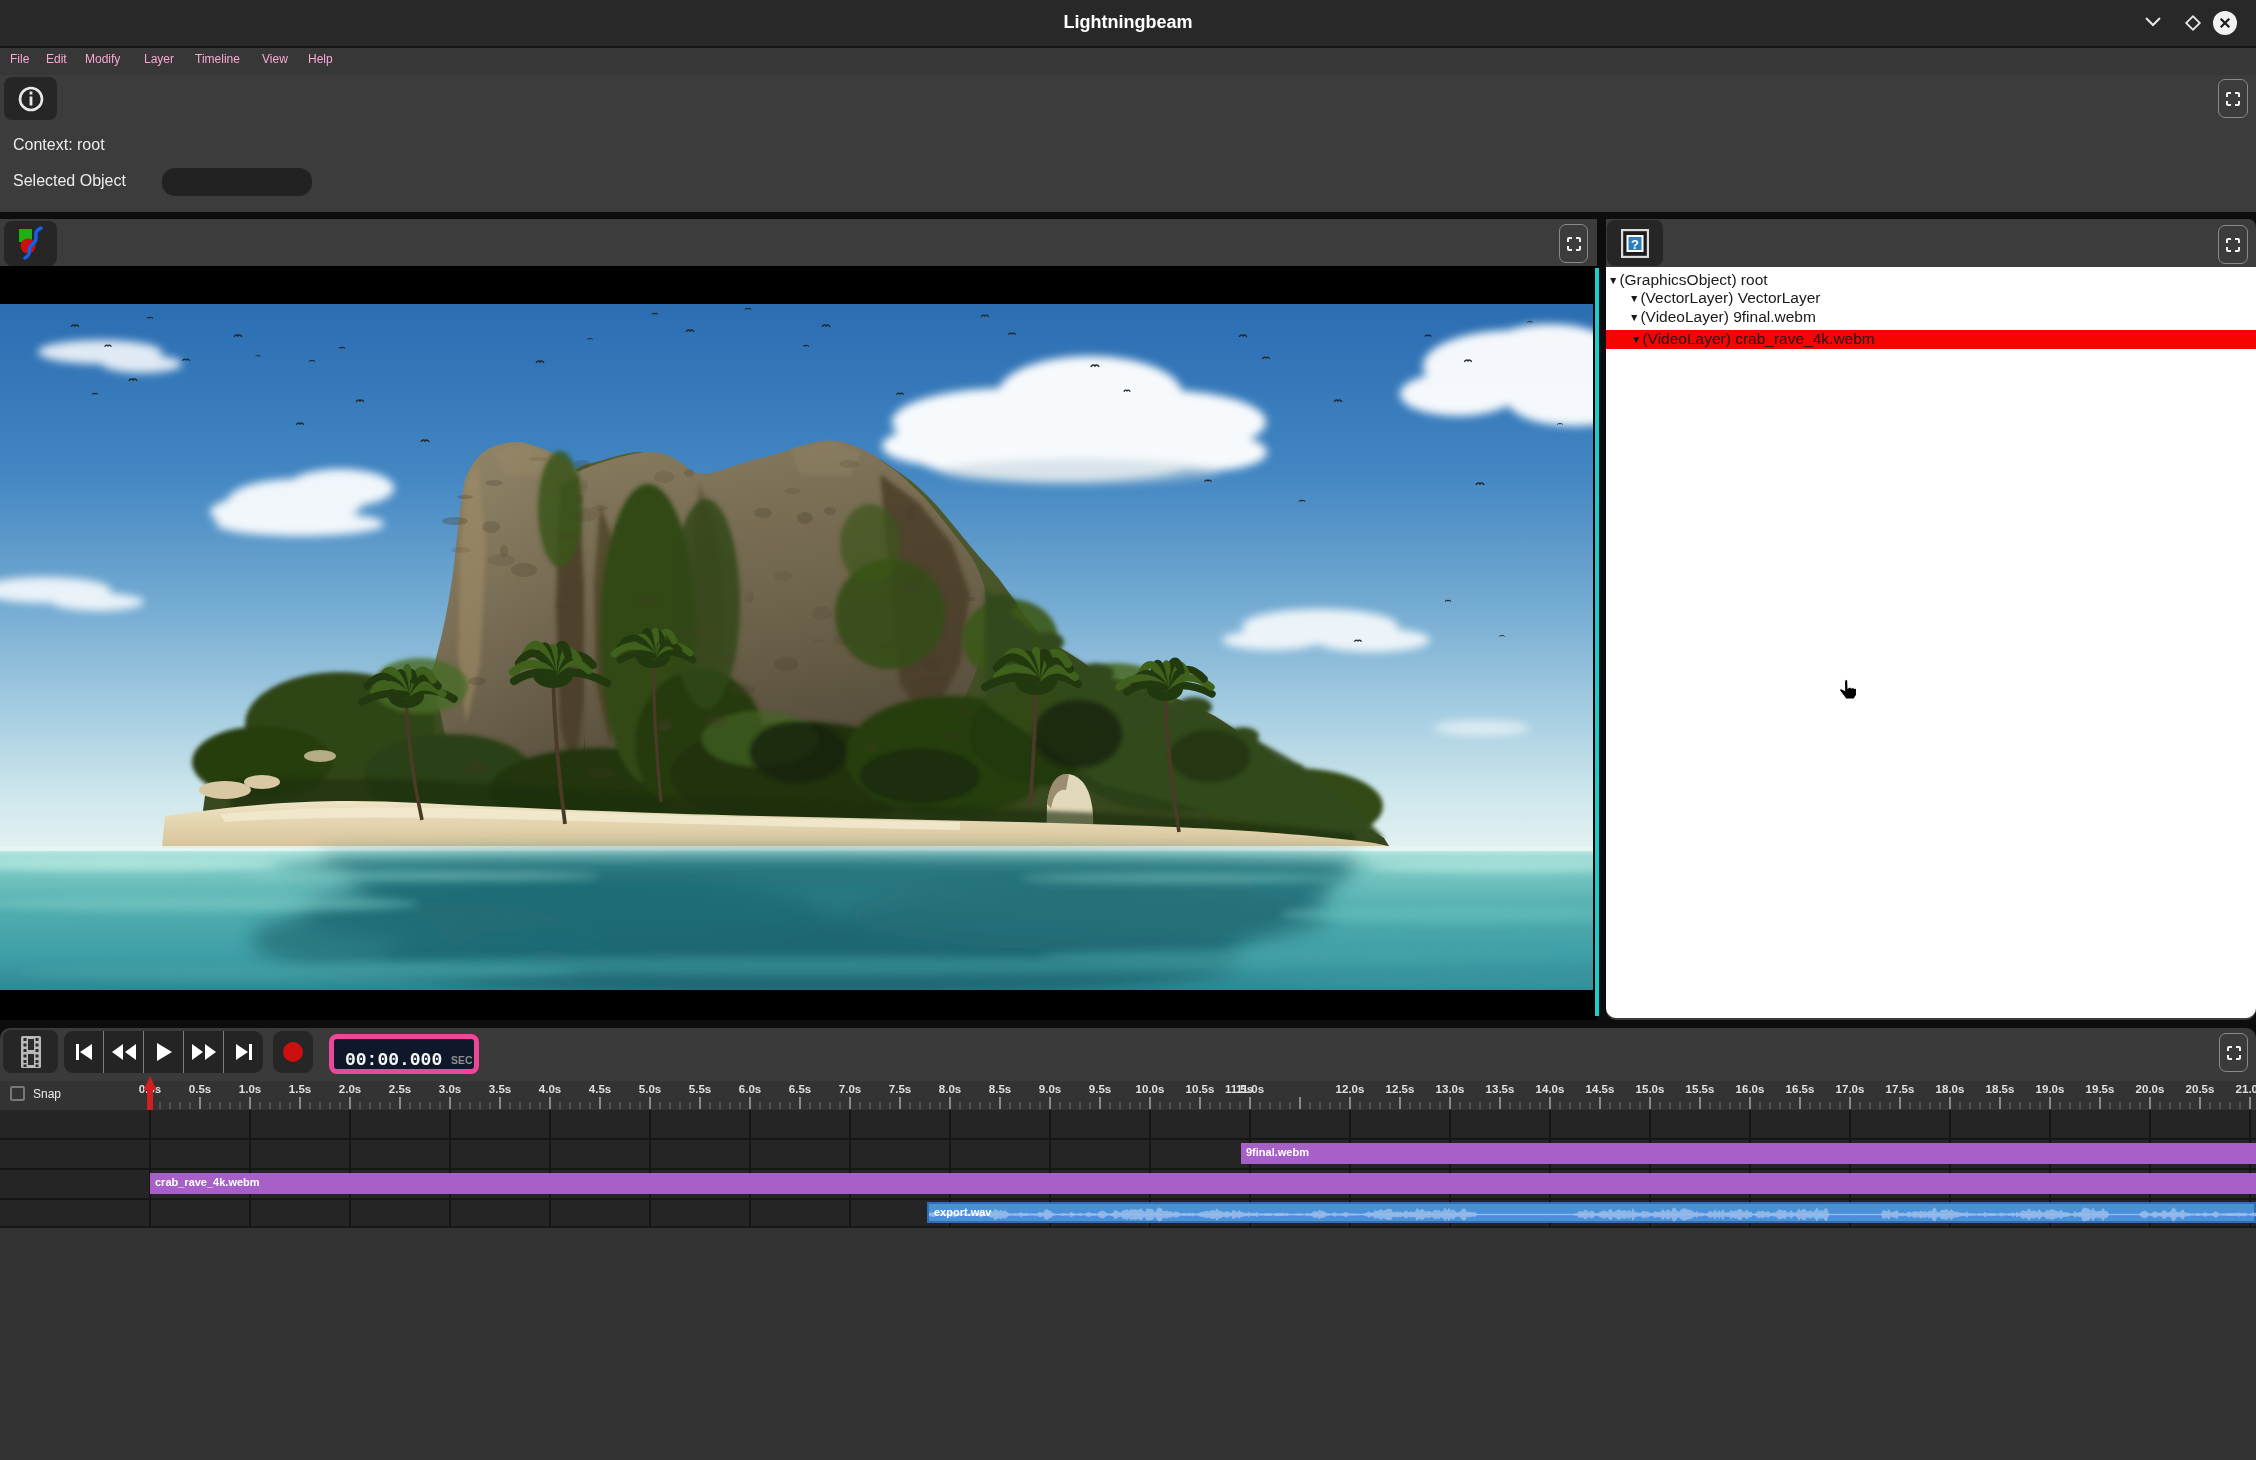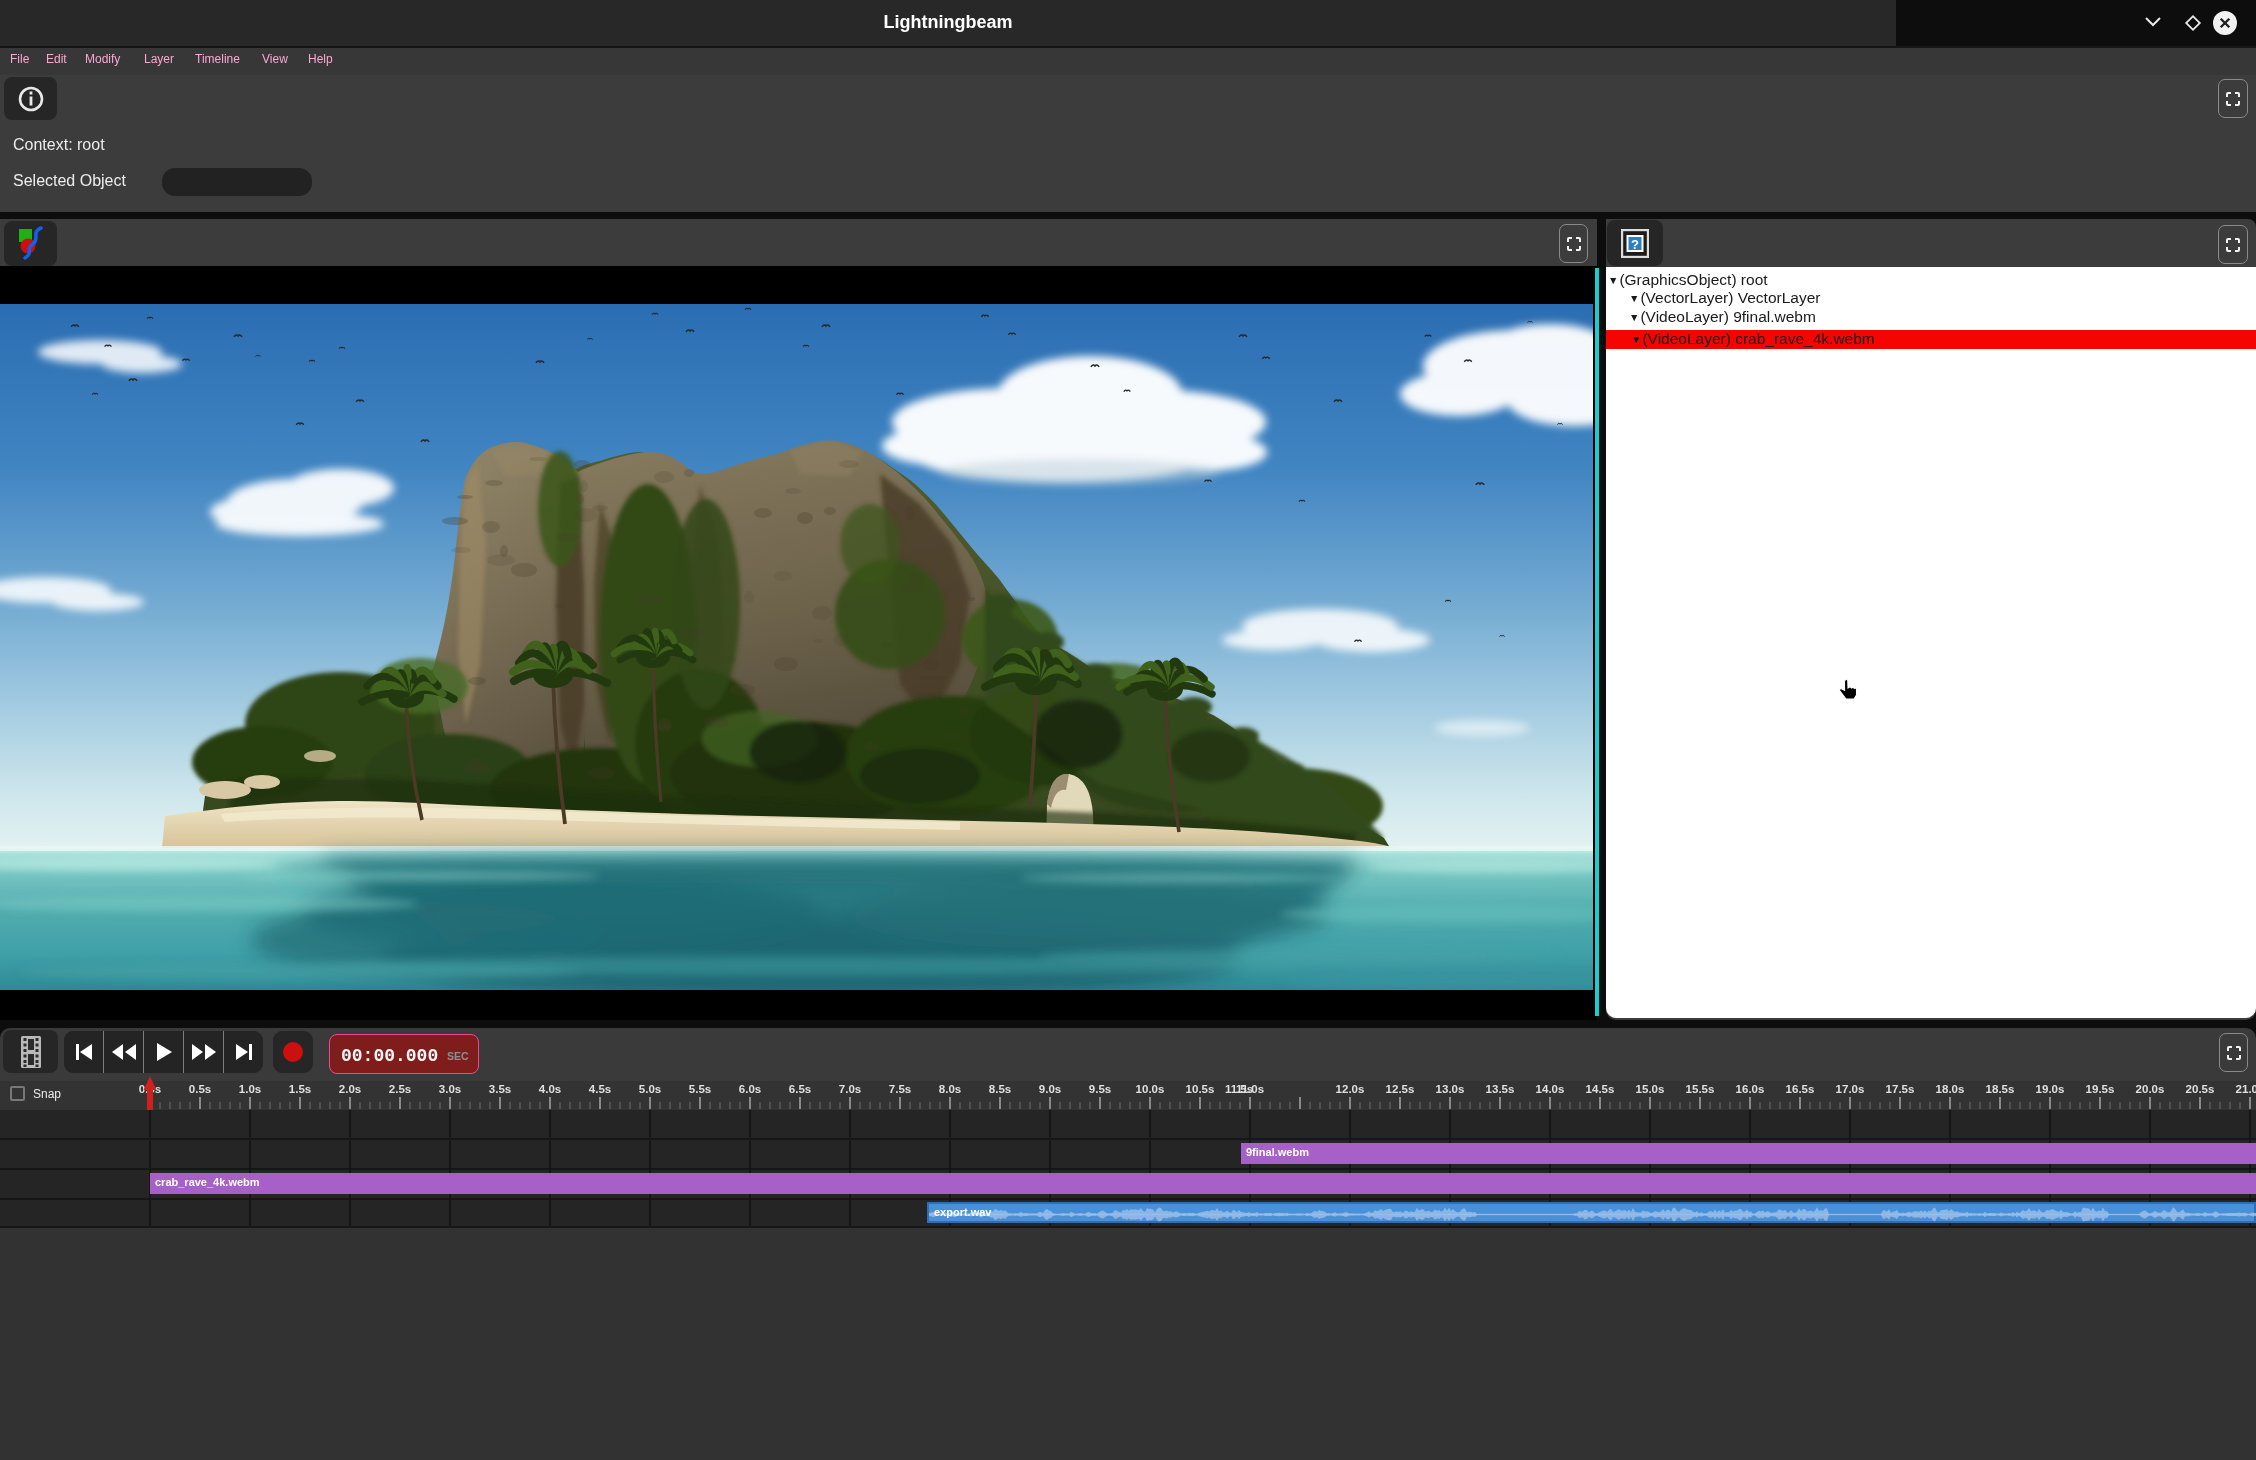--- a/index.html
+++ b/index.html
@@ -1,17 +1,17 @@
 <!DOCTYPE html>
 <html><head><meta charset="utf-8"><style>
 * { margin:0; padding:0; box-sizing:border-box; }
 html,body { width:2256px; height:1460px; overflow:hidden; background:#0d0d0d;
   font-family:"Liberation Sans", sans-serif; }
 .abs { position:absolute; }
-#titlebar { position:absolute; left:0; top:0; width:1896px; height:46px; background:#282828; }
+#titlebar { position:absolute; left:0; top:0; width:2256px; height:46px; background:#282828; }
 #titlebar .t { position:absolute; width:100%; text-align:center; top:12px; color:#ffffff;
   font-size:18px; font-weight:bold; }
 #menubar { position:absolute; left:0; top:46px; width:2256px; height:29px; background:#373737; border-top:2px solid #161616; }
 #menubar span { position:absolute; top:4px; font-size:12px; color:#f9a8d4; }
 #infopanel { position:absolute; left:0; top:75px; width:2256px; height:137px; background:#3c3c3c; }
 .sqbtn { position:absolute; background:#262626; border-radius:8px; display:flex;
   align-items:center; justify-content:center; }
 .fsbtn { position:absolute; border:1px solid #8a8a8a; border-radius:7px; display:flex;
   align-items:center; justify-content:center; }
 .lbl { position:absolute; color:#ececec; font-size:16px; }
@@ -35,21 +35,21 @@
 .rowsep { position:absolute; left:0; width:2256px; height:2px; background:#161616; }
 #labelcol { position:absolute; left:0; top:0; width:149px; height:118px; background:#212121; border-right:2px solid #161616; }
 .tlab { position:absolute; white-space:nowrap; font-size:12px; font-weight:600; color:#f0f0f0; }
 .tlab .br { font-size:10px; font-weight:normal; color:#8a8a8a; }
 .clip { position:absolute; height:21px; }
 .cliplab { position:absolute; left:5px; top:3px; font-size:11px; font-weight:700; color:#ffffff; }
 #footer { position:absolute; left:0; top:200px; width:2256px; height:232px; background:#323232; }
 #tgroup { position:absolute; left:64px; top:3px; width:199px; height:42px; background:#242424; border-radius:9px; display:flex; }
 #tgroup .cell { flex:1; display:flex; align-items:center; justify-content:center; border-right:1px solid #7d7d7d; }
 #tgroup .cell:last-child { border-right:none; }
-#timedisp { position:absolute; left:329px; top:6px; width:150px; height:40px; background:#7f1d1d; border:1px solid #ec4899; border-radius:8px; }
+#timedisp { position:absolute; left:329px; top:6px; width:150px; height:40px; background:#0f172a; border:5px solid #ec4899; border-radius:8px; }
 </style></head>
 <body>
 <div id="titlebar">
   <div class="t">Lightningbeam</div>
   <svg class="abs" style="left:2144px;top:16px" width="18" height="12" viewBox="0 0 18 12">
       <path d="M2,2 L9,9 L16,2" stroke="#e8e8e8" stroke-width="2" fill="none"></path>
     </svg>
   <svg class="abs" style="left:2183px;top:13px" width="20" height="20" viewBox="0 0 20 20">
       <rect x="5.2" y="5.2" width="9.6" height="9.6" stroke="#e8e8e8" stroke-width="1.8" fill="none" transform="rotate(45 10 10)"></rect>
     </svg>

